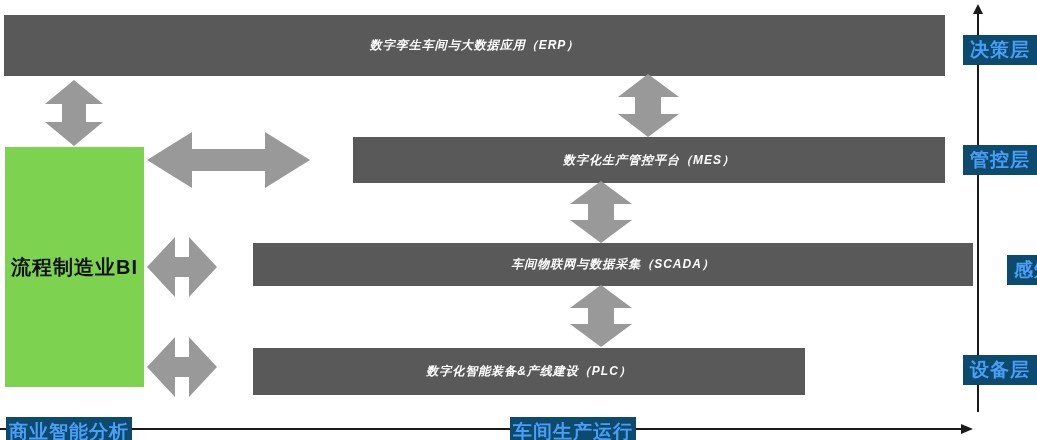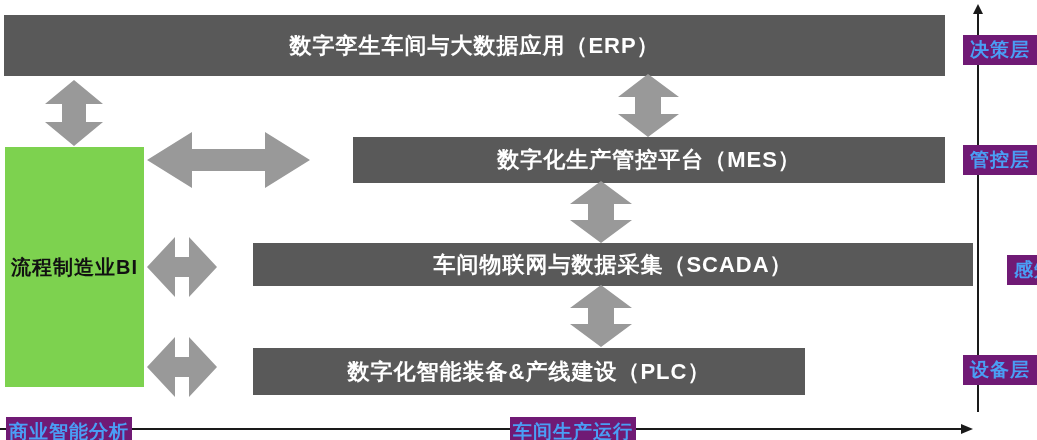--- a/index.html
+++ b/index.html
@@ -8,22 +8,23 @@
     width:1037px;height:440px;
     background:#ffffff;
     font-family:"Liberation Sans","DejaVu Sans",sans-serif;
     overflow:hidden;
   }
   .bar{
     position:absolute;
     background:var(--bar-gray,#595959);
     color:var(--bar-text,#ffffff);
     display:flex;align-items:center;justify-content:center;
-    font-weight:bold;font-size:22px;letter-spacing:1px;
+    font-weight:bold;font-size:12px;letter-spacing:1px;
     white-space:nowrap;
+    font-style:italic;
   }
   #bar-erp  {left:4px;  top:15px;  width:941px; height:61px;}
   #bar-mes  {left:353px; top:137px; width:592px; height:46px;justify-content:center;}
   #bar-scada{left:253px; top:243px; width:720px; height:43px;}
   #bar-plc  {left:253px; top:348px; width:552px; height:47px;}
   #bi-box{
     position:absolute;left:5px;top:147px;width:139px;height:240px;
     background:var(--green,#7DD24F);
     color:var(--green-text,#111111);
     display:flex;align-items:center;justify-content:center;
@@ -45,21 +46,21 @@
     position:absolute;left:977px;top:14px;width:2px;height:398px;
     background:var(--line-black,#1a1a1a);
   }
   #right-axis-arrowhead{
     position:absolute;left:973px;top:4px;width:0;height:0;
     border-left:5px solid transparent;border-right:5px solid transparent;
     border-bottom:10px solid var(--line-black,#1a1a1a);
   }
   .axis-label{
     position:absolute;
-    background:#701a75;color:var(--blue,#4A9EF5);
+    background:#0c4a6e;color:var(--blue,#4A9EF5);
     font-weight:bold;font-size:19px;letter-spacing:1px;
     text-align:center;white-space:nowrap;padding:2px 3px;
   }
   #label-decision{left:963px;top:35px; width:68px;}
   #label-control {left:963px;top:145px;width:68px;}
   #label-sense   {left:963px;top:255px;width:68px;margin-left:44px;}
   #label-device  {left:963px;top:355px;width:68px;}
 
   
   #bottom-axis-line{

